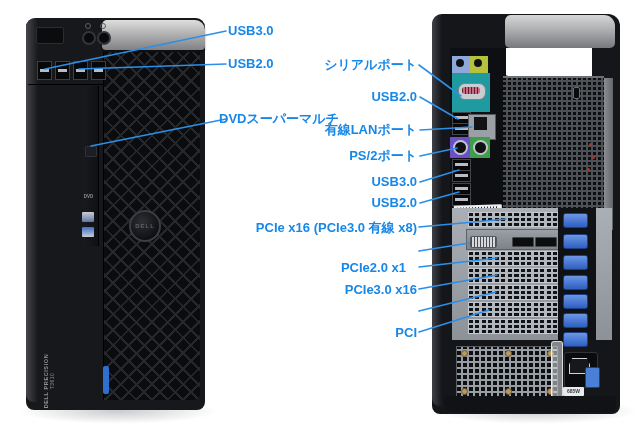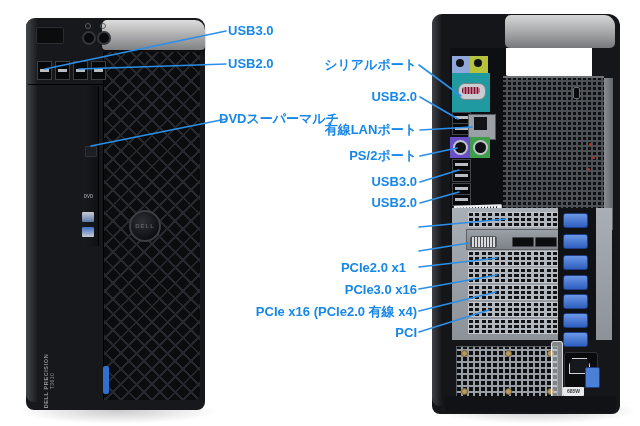--- a/index.html
+++ b/index.html
@@ -262,18 +262,18 @@
   <div class="co" style="left:228px;top:57px;">USB2.0</div>
   <div class="co" style="left:219px;top:112px;">DVDスーパーマルチ</div>
 
   <div class="co r" style="right:223px;top:58px;">シリアルポート</div>
   <div class="co r" style="right:223px;top:90px;">USB2.0</div>
   <div class="co r" style="right:223px;top:123px;">有線LANポート</div>
   <div class="co r" style="right:223px;top:149px;">PS/2ポート</div>
   <div class="co r" style="right:223px;top:175px;">USB3.0</div>
   <div class="co r" style="right:223px;top:196px;">USB2.0</div>
 
+  <div class="co r" style="right:223px;top:221px;">PCIe x16 (PCIe3.0 有線 x8)</div>
   <div class="co r" style="right:234px;top:261px;">PCIe2.0 x1</div>
   <div class="co r" style="right:223px;top:283px;">PCIe3.0 x16</div>
-  <div class="co r" style="right:223px;top:305px;">PCIe x16 (PCIe2.0 有線 x4)</div>
   <div class="co r" style="right:223px;top:326px;">PCI</div>
 
 </div>
 
 </body></html>

